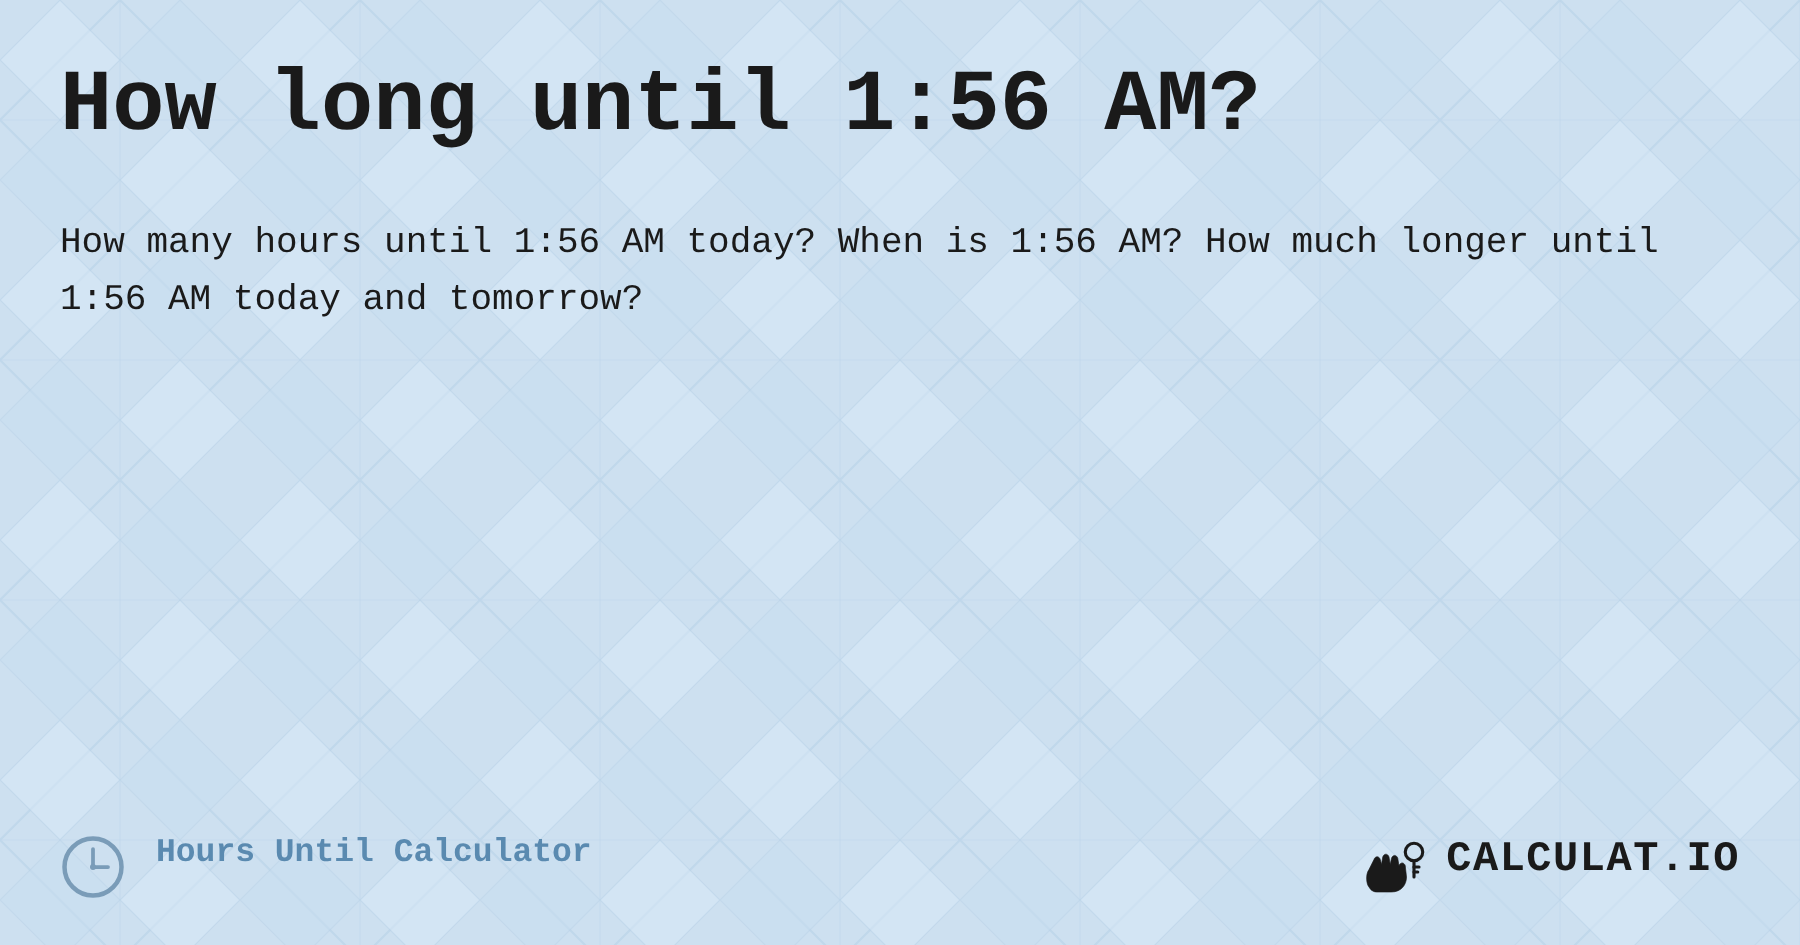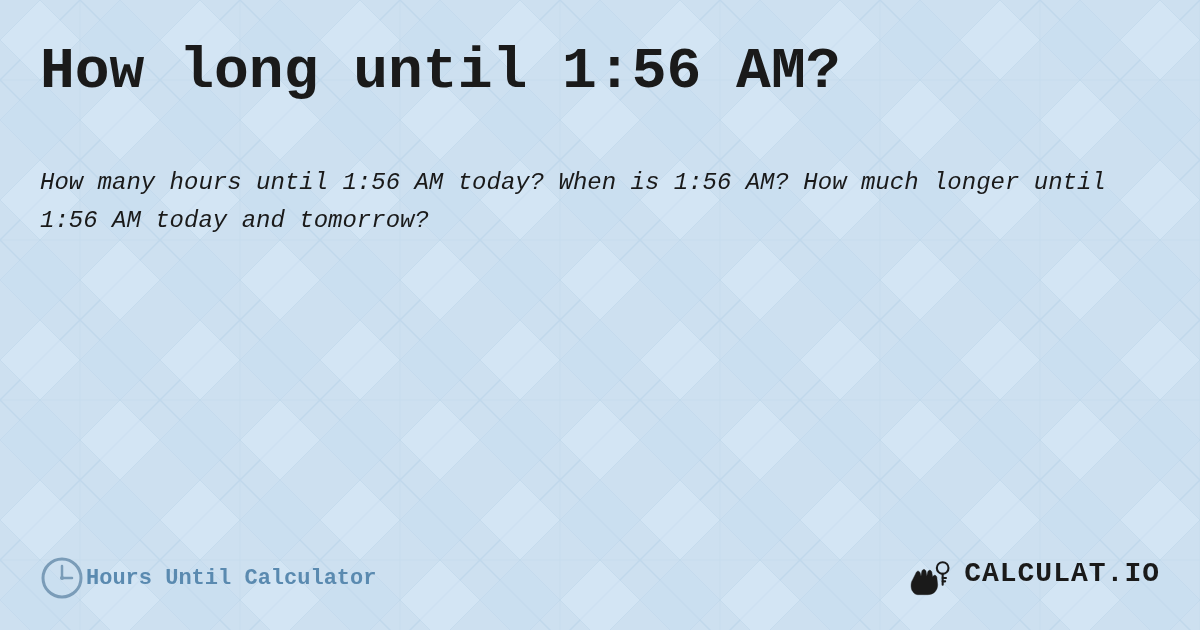--- a/index.html
+++ b/index.html
@@ -23,44 +23,42 @@
       padding: 40px 40px 30px 40px;
       height: 100%;
       display: flex;
       flex-direction: column;
     }
 
     .title {
       font-size: 58px;
       font-weight: bold;
       color: #1a1a1a;
-      margin-bottom: 60px;
+      margin-bottom: 40px;
       line-height: 1.1;
     }
 
     .description {
       font-size: 24px;
       color: #1a1a1a;
       line-height: 1.6;
       max-width: 1100px;
-      font-style: italic;
     }
 
     .footer {
       margin-top: auto;
       display: flex;
       justify-content: space-between;
       align-items: center;
       padding-top: 20px;
     }
 
     .footer-left {
       display: flex;
-      align-items: center;
-      gap: 2px;
+      gap: 20px;
     }
 
     .clock-svg {
       width: 44px;
       height: 44px;
     }
 
     .footer-label {
       font-size: 22px;
       font-weight: bold;

